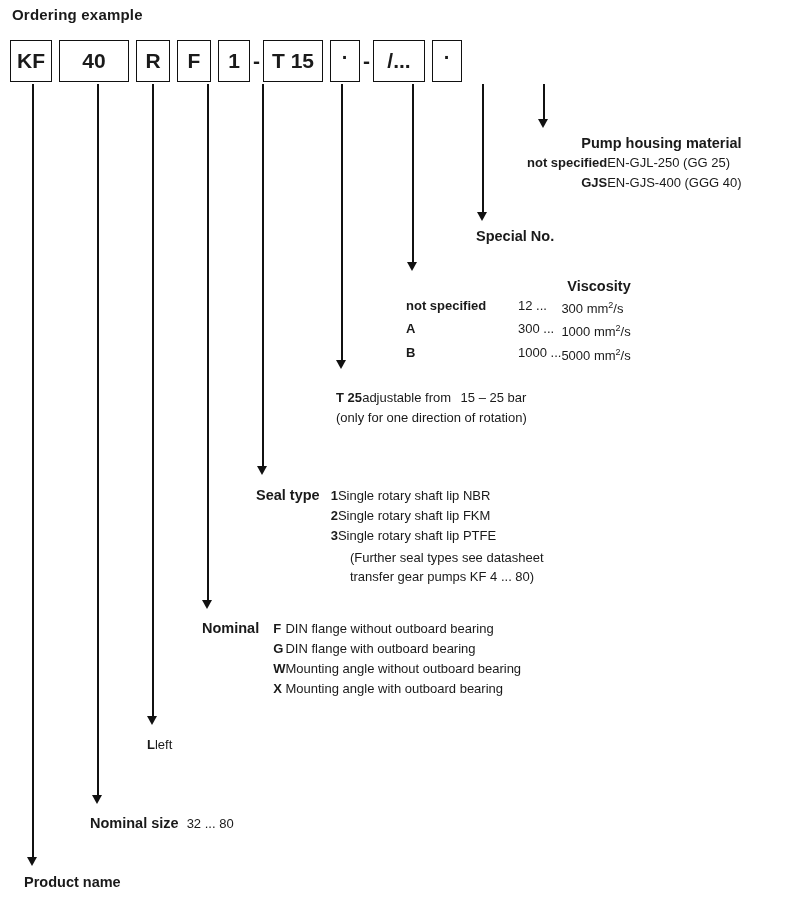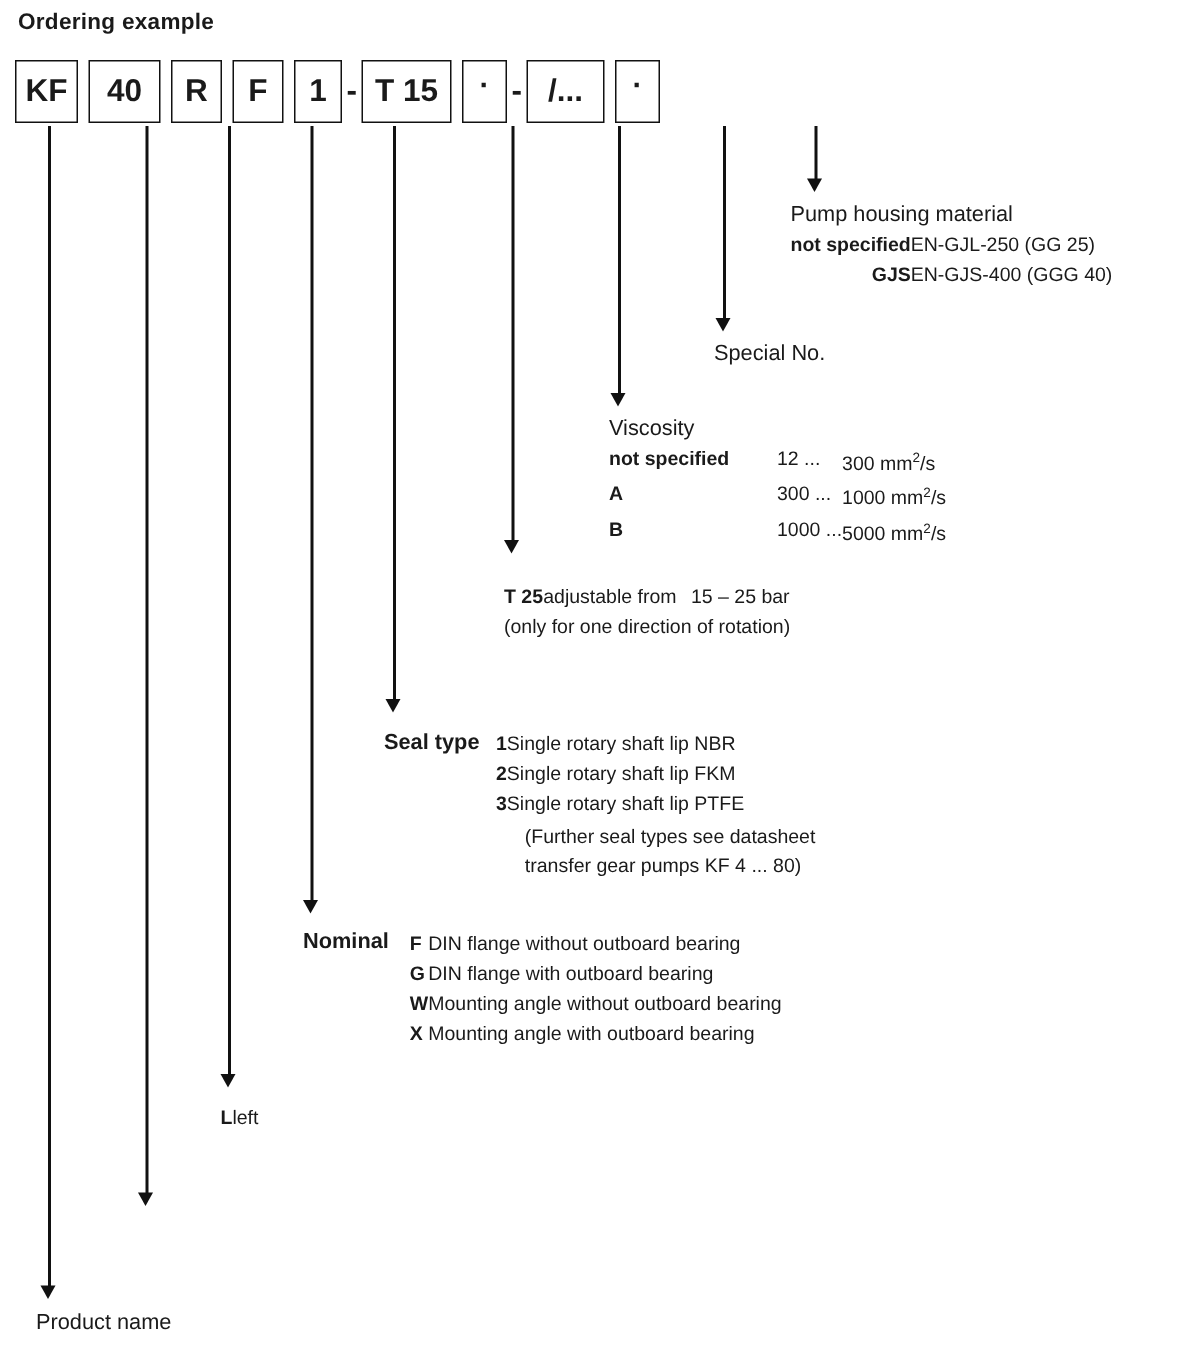--- a/index.html
+++ b/index.html
@@ -73,22 +73,23 @@
     border-right: 5.5px solid transparent;
     border-top: 9px solid #111;
   }
   
   .blk {
     position: absolute;
     font-size: 13.5px;
     line-height: 19px;
   }
   .hdr {
-    font-weight: normal;
+    font-weight: bold;
     font-size: 14.5px;
+    text-align: right;
   }
   table.opt {
     border-collapse: collapse;
     font-size: 13px;
   }
   table.opt td {
     padding: 0 0 1px 0;
     vertical-align: top;
     line-height: 19px;
     white-space: nowrap;
@@ -122,21 +123,21 @@
 </head>
 <body>
 
 <div id="page">
 
   <div class="title">Ordering example</div>
 
   <div class="code-row">
     <div class="code-box" style="width:42px">KF</div>
     <div class="code-gap"></div>
-    <div class="code-box" style="width:48px">40</div>
+    <div class="code-box" style="width:70px">40</div>
     <div class="code-gap"></div>
     <div class="code-box" style="width:34px">R</div>
     <div class="code-gap"></div>
     <div class="code-box" style="width:34px">F</div>
     <div class="code-gap"></div>
     <div class="code-box" style="width:32px">1</div>
     <div class="code-sep">-</div>
     <div class="code-box" style="width:60px">T 15</div>
     <div class="code-gap"></div>
     <div class="code-box dotbox" style="width:30px">·</div>
@@ -292,20 +293,30 @@
         <td class="keyl">L</td>
         <td class="val">left</td>
       </tr>
     </tbody>
       </table>
   </div>
 
   <div class="leader" style="left:97px; top:84px; height:713px;"></div>
   <div class="arrow-down" style="left:92px; top:795px;"></div>
 
+  <div class="blk" style="left:90px; top:814px;">
+    <table class="opt">
+      <tbody>
+          <tr>
+        <td class="right-hdr" style="padding-right:8px">Nominal size</td>
+        <td class="val">32 ... 80</td>
+      </tr>
+    </tbody>
+      </table>
+  </div>
 
   <div class="leader" style="left:32px; top:84px; height:775px;"></div>
   <div class="arrow-down" style="left:27px; top:857px;"></div>
 
   <div class="blk" style="left:24px; top:873px;">
     <div class="hdr">Product name</div>
   </div>
 
 </div>
 

